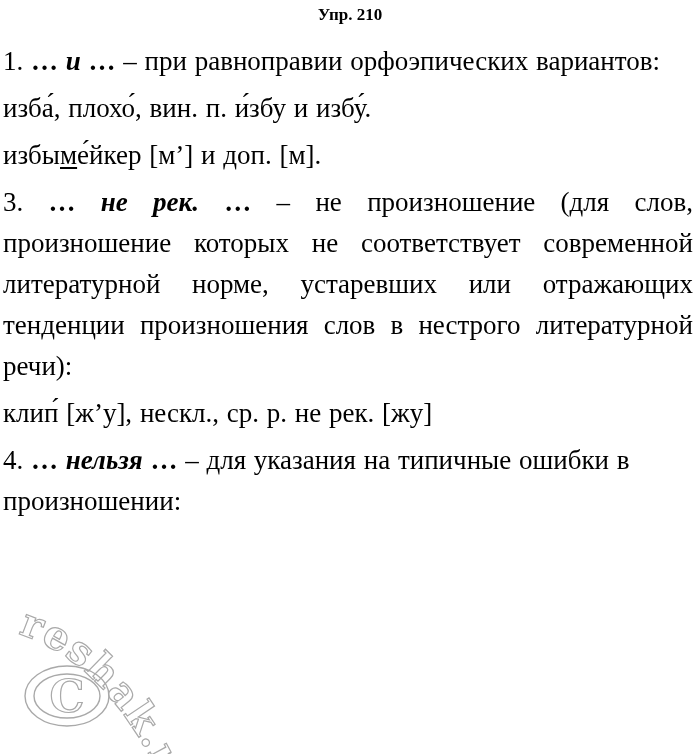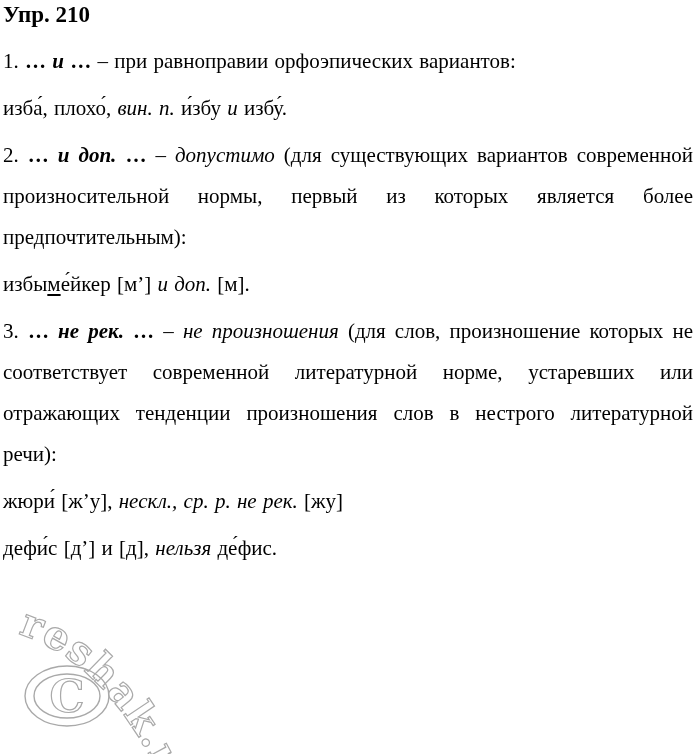--- a/index.html
+++ b/index.html
@@ -13,40 +13,40 @@
     overflow: hidden;
   }
   .page {
     position: relative;
     width: 694px;
     padding: 2px 2px 0 3px;
     z-index: 1;
   }
   .doc-header {
     display: flex;
-    justify-content: flex-start;
+    justify-content: center;
     align-items: flex-start;
-    font-size: 23px;
+    font-size: 17px;
     line-height: 26px;
     margin-bottom: 13px;
   }
   .exercise-number { font-weight: bold; }
   .site-credit { font-weight: normal; padding-right: 2px; }
   p.para {
-    font-size: 21px;
+    font-size: 27px;
     line-height: 41px;
     margin: 0 4px 6px 0;
     word-spacing: 1px;
   }
   p.para.justify {
     text-align: justify;
     text-align-last: left;
   }
   .st-b  { font-weight: bold; }
-  .st-i  { font-style: italic; }
+  .st-i  { }
   .st-bi { font-weight: bold; font-style: italic; }
   .st-u  { text-decoration: underline; text-underline-offset: 3px; }
   .watermark {
     position: absolute;
     left: 0;
     bottom: 0;
     z-index: 2;
     pointer-events: none;
   }
   .wm-stroke {
@@ -75,25 +75,24 @@
 
 <div class="page">
 
   <div class="doc-header">
     <span class="exercise-number">Упр. 210</span>
   </div>
 
   <div>
     <p class="para"><span>1. </span><span class="st-b">… </span><span class="st-bi">и</span><span class="st-b"> …</span><span> – при равноправии орфоэпических вариантов:</span></p>
     <p class="para"><span>изба́, плохо́, </span><span class="st-i">вин. п.</span><span> и́збу </span><span class="st-i">и</span><span> избу́.</span></p>
-    <p class="para justify"><span>2. </span><span class="st-b">… </span><span class="st-bi">и доп.</span><span class="st-b"> …</span><span> – </span><span class="st-i">допустимо</span><span> (для существующих вариантов современной произносительной нормы, первый из которых является более предпочтительным):</span></p>
     <p class="para"><span>избы</span><span class="st-u">м</span><span>е́йкер [м’] </span><span class="st-i">и доп.</span><span> [м].</span></p>
-    <p class="para justify"><span>3. </span><span class="st-b">… </span><span class="st-bi">не рек.</span><span class="st-b"> …</span><span> – </span><span class="st-i">не произношения</span><span> (для слов, произношение которых не соответствует современной литературной норме, устаревших или отражающих тенденции произношения слов в нестрого литературной речи):</span></p>
-    <p class="para"><span>жюри́ [ж’у], </span><span class="st-i">нескл., ср. р. не рек.</span><span> [жу]</span></p>
-    <p class="para"><span class="st-u">д</span><span>ефи́с [д’] и [д], </span><span class="st-i">нельзя</span><span> де́фис.</span></p>
+    <p class="para justify"><span>3. </span><span class="st-b">… </span><span class="st-bi">не рек.</span><span class="st-b"> …</span><span> – </span><span class="st-i">не произношение</span><span> (для слов, произношение которых не соответствует современной литературной норме, устаревших или отражающих тенденции произношения слов в нестрого литературной речи):</span></p>
+    <p class="para"><span>клип́ [ж’у], </span><span class="st-i">нескл., ср. р. не рек.</span><span> [жу]</span></p>
+    <p class="para"><span>4. </span><span class="st-b">… </span><span class="st-bi">нельзя</span><span class="st-b"> …</span><span> – для указания на типичные ошибки в произношении:</span></p>
   </div>
 
 </div>
 
 <svg class="watermark" width="360" height="170" viewBox="0 0 360 170" aria-hidden="true">
   <defs>
     <path id="wm-arc" d="M 18,50 Q 104,76 162,196" fill="none"></path>
   </defs>
   <ellipse class="wm-stroke" cx="67" cy="112" rx="42" ry="30"></ellipse>
   <ellipse class="wm-stroke" cx="67" cy="112" rx="33" ry="22"></ellipse>

